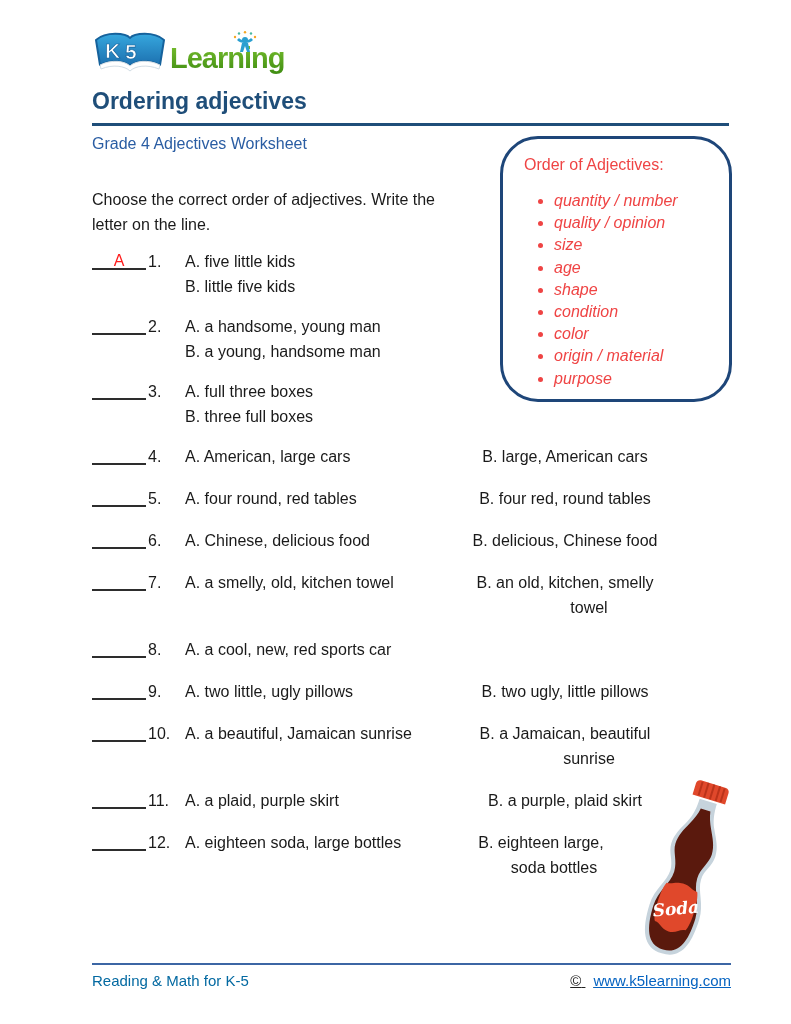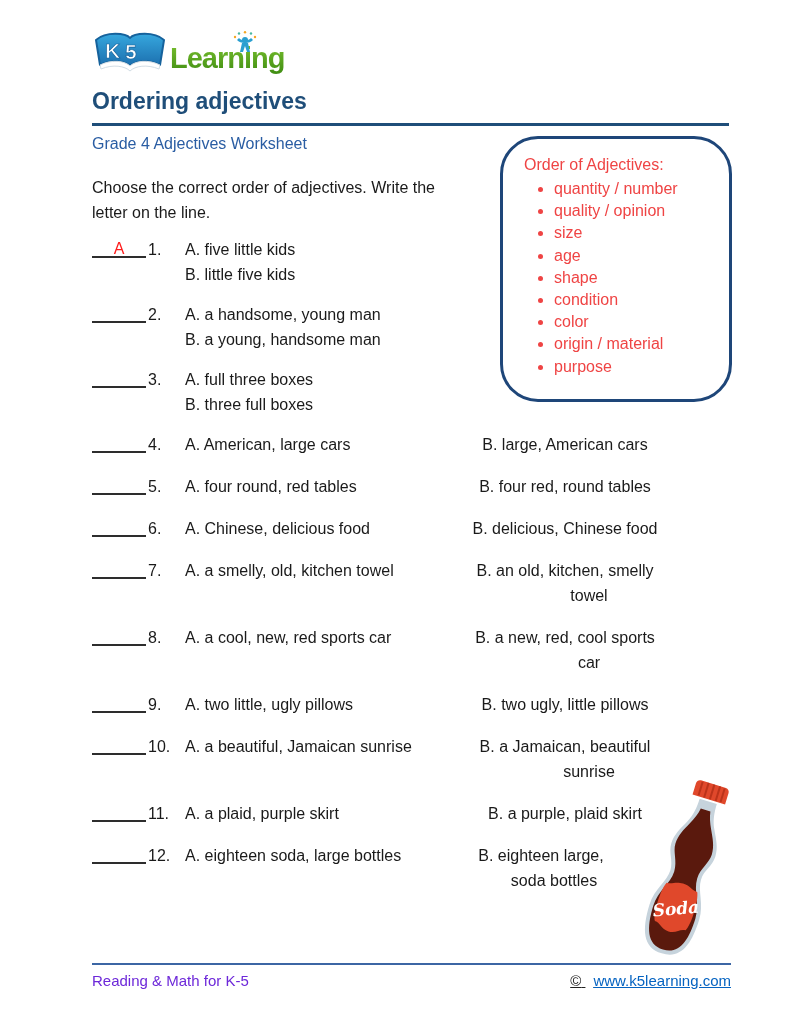--- a/index.html
+++ b/index.html
@@ -36,25 +36,25 @@
   .subtitle { margin-top: 9px; font-size: 16px; }
 
   
   .order-box {
     position: absolute; left: 500px; top: 136px;
     width: 232px; height: 266px;
     border: 3px solid; border-radius: 38px;
     padding: 15px 10px 0 21px;
   }
   .order-box-title { font-size: 16px; line-height: 22px; }
-  .order-box ul { margin-top: 2px; padding-left: 30px; list-style: disc; }
+  .order-box ul { margin-top: 14px; padding-left: 30px; list-style: disc; font-style: italic; }
   .order-box li { font-size: 16px; line-height: 22.2px; }
 
   
-  .instructions { margin-top: 22px; width: 374px; font-size: 16px; line-height: 25px; }
+  .instructions { margin-top: 34px; width: 374px; font-size: 16px; line-height: 25px; }
 
   
   .questions { margin-top: 12px; }
   .q-row { display: flex; align-items: flex-start; font-size: 16px; line-height: 25px; }
   .q-row.stacked { margin-bottom: 15px; }
   .q-row.cols { margin-bottom: 17px; }
   .answer-line {
     flex: 0 0 54px; height: 20px; line-height: 21px; margin-top: 1px;
     border-bottom: 2px solid #2d2d2d;
     text-align: center; font-size: 16px;
@@ -70,21 +70,21 @@
   .soda-wrap { position: absolute; left: 630px; top: 776px; width: 130px; height: 200px; }
   .soda-wrap svg { transform: rotate(17deg); transform-origin: 50% 50%; }
 
   
   .footer {
     position: absolute; left: 92px; right: 60px; top: 963px;
     border-top: 2px solid #3c66a4; padding-top: 7px;
     display: flex; justify-content: space-between; align-items: baseline;
     font-size: 15px;
   }
-  .footer-left { color: #6d28d9; }
+  .footer-left { color: #0369a1; }
   .footer-right { color: #222; text-decoration: underline; }
   .footer-link { color: #0563c1; text-decoration: underline; margin-left: 8px; }
 </style>
 </head>
 <body>
 
 <div class="page">
 
   <div class="logo">
     <svg class="logo-book" width="76" height="46" viewBox="0 0 76 46">
@@ -189,21 +189,20 @@
       <div class="answer-line"><span class="answer-value"></span></div>
       <div class="q-num">7.</div>
       <div class="opt-a">A. a smelly, old, kitchen towel</div>
       <div class="opt-b">B. an old, kitchen, smelly towel</div>
     </div>
 
     <div class="q-row cols">
       <div class="answer-line"><span class="answer-value"></span></div>
       <div class="q-num">8.</div>
       <div class="opt-a">A. a cool, new, red sports car</div>
-      <div class="opt-b">B. a new, red, cool sports car</div>
     </div>
 
     <div class="q-row cols">
       <div class="answer-line"><span class="answer-value"></span></div>
       <div class="q-num">9.</div>
       <div class="opt-a">A. two little, ugly pillows</div>
       <div class="opt-b">B. two ugly, little pillows</div>
     </div>
 
     <div class="q-row cols">

